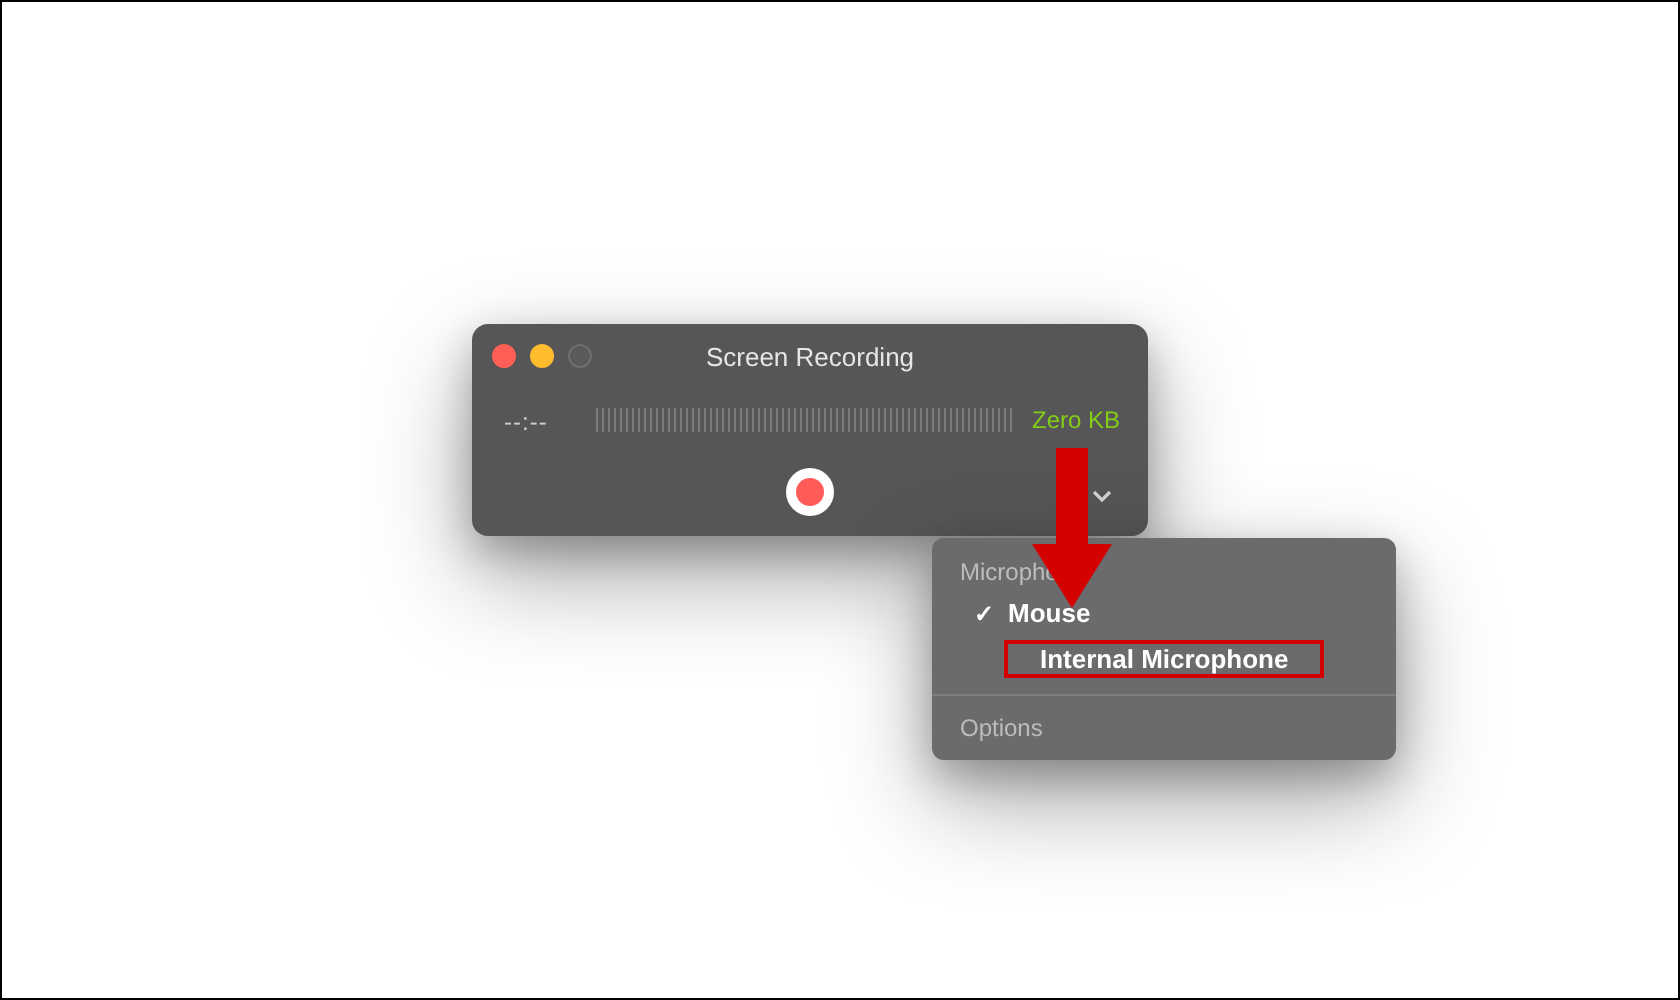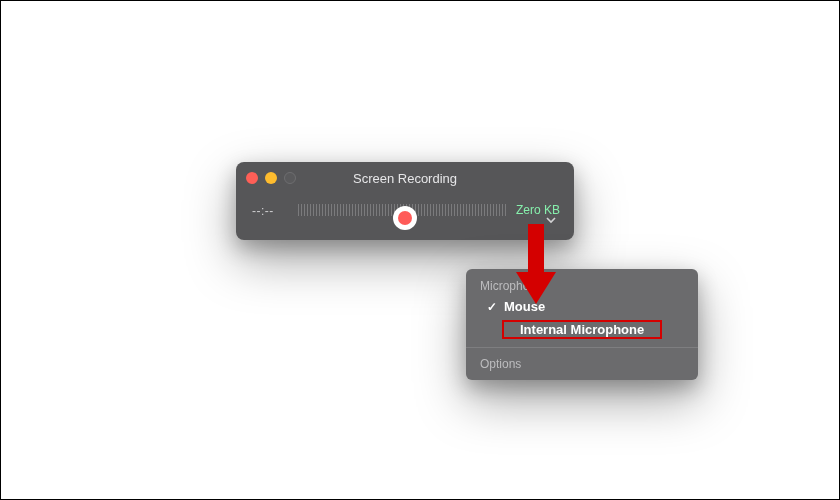--- a/index.html
+++ b/index.html
@@ -15,21 +15,21 @@
     left: 0; top: 0; width: 840px; height: 500px;
     border: 1px solid #000;
   }
 
   
   .rec-window {
     position: absolute;
     left: 236px;
     top: 162px;
     width: 338px;
-    height: 78px;
+    height: 106px;
     background: #565658;
     border-radius: 8px;
     box-shadow: 0 20px 50px rgba(0,0,0,0.35), 0 8px 20px rgba(0,0,0,0.25);
   }
   .traffic {
     position: absolute;
     left: 10px; top: 10px;
     display: flex; gap: 7px;
   }
   .tl { width: 12px; height: 12px; border-radius: 50%; }
@@ -66,21 +66,21 @@
   .level-bar .seg {
     width: 1px;
     height: 12px;
     background: #9a9a9c;
     opacity: 0.55;
   }
   .filesize {
     position: absolute;
     right: 14px;
     top: 41px;
-    color: #86efac;
+    color: #84cc16;
     font-size: 12px;
   }
   .record-btn {
     position: absolute;
     left: 50%;
     transform: translateX(-50%);
     bottom: 10px;
     width: 24px; height: 24px;
     border-radius: 50%;
     background: #fff;

